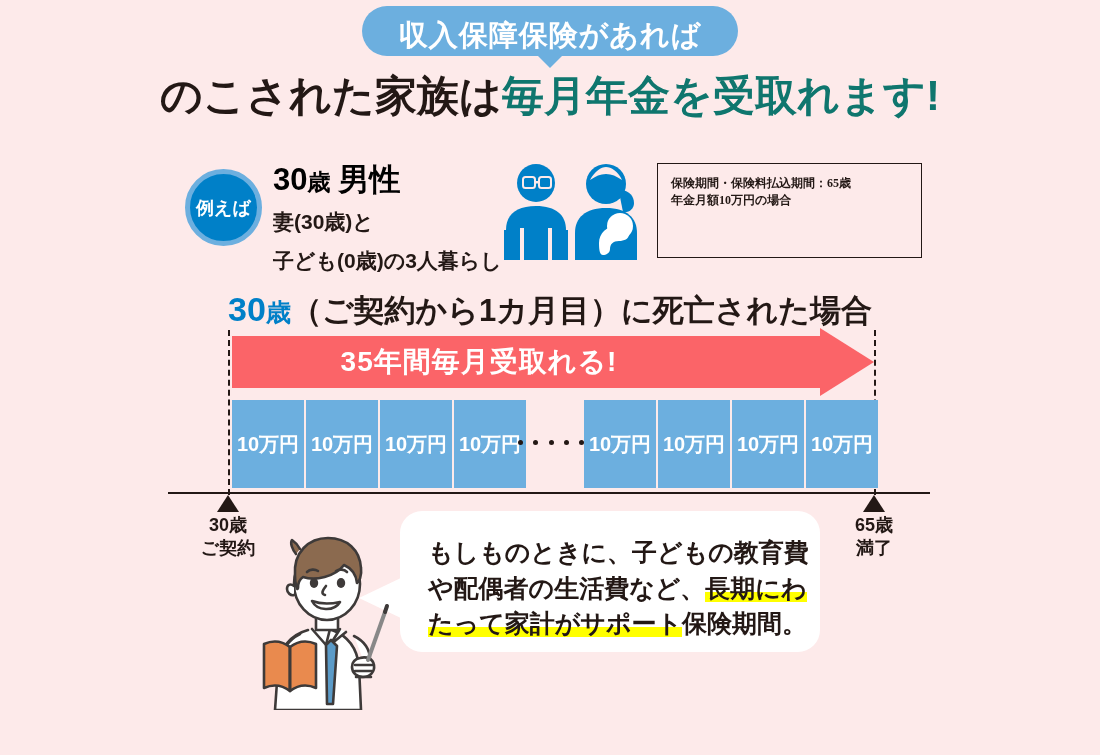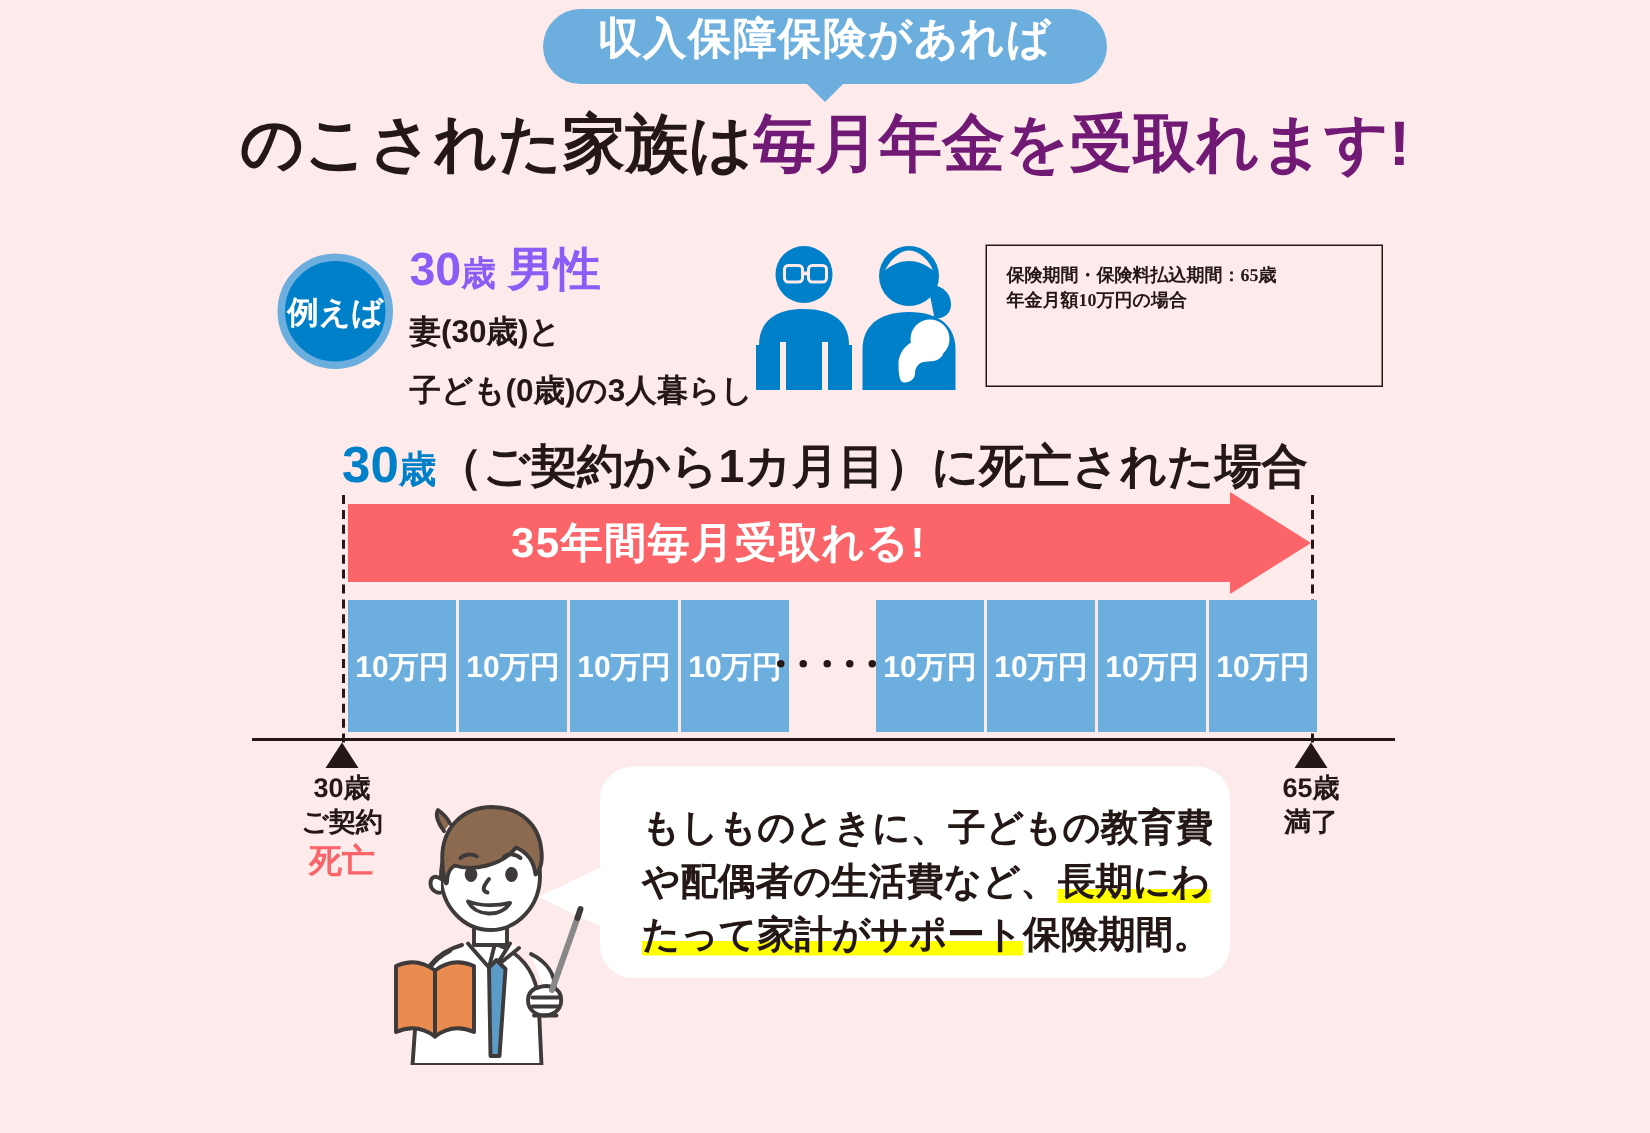--- a/index.html
+++ b/index.html
@@ -10,44 +10,44 @@
     position:relative;
     overflow:hidden;
     color:#231815;
   }
   .stage { position:absolute; left:0; top:0; width:1100px; height:755px; }
 
   
   .pill {
     position:absolute; left:362px; top:6px; width:376px; height:50px;
     background:#6cafdf; border-radius:25px;
-    display:flex; align-items:flex-start; justify-content:center;
+    display:flex; align-items:flex-end; justify-content:center;
     color:#ffffff; font-size:29px; font-weight:bold; letter-spacing:1px;
   }
   .pill-tail {
     position:absolute; left:536px; top:54px; width:0; height:0;
     border-left:14px solid transparent; border-right:14px solid transparent;
     border-top:14px solid #6cafdf;
   }
   .headline {
     position:absolute; left:0; top:68px; width:1100px;
     text-align:center; font-size:42px; font-weight:bold; letter-spacing:0px;
     white-space:nowrap;
   }
-  .headline .hl-red { color:#701a75; }
+  .headline .hl-red { color:#0f766e; }
 
   
   .ex-circle {
     position:absolute; left:185px; top:169px; width:77px; height:77px;
     border-radius:50%; background:#0080c8; border:5px solid #6cafdf;
     display:flex; align-items:center; justify-content:center;
-    color:#ffffff; font-size:21px; font-weight:bold;
+    color:#ffffff; font-size:18px; font-weight:bold;
   }
   .ex-text { position:absolute; left:273px; top:163px; width:250px; }
-  .ex-line1 { font-size:31px; font-weight:bold; color:#8b5cf6; line-height:1.1; white-space:nowrap; }
+  .ex-line1 { font-size:31px; font-weight:bold; color:#000000; line-height:1.1; white-space:nowrap; }
   .ex-line1 .sm { font-size:23px; }
   .ex-line1 .gap { display:inline-block; width:8px; }
   .ex-line2 { font-size:21px; font-weight:bold; line-height:1.28; white-space:nowrap; margin-top:12px; }
 
   .family-icons { position:absolute; left:498px; top:160px; width:150px; height:100px; }
 
   .infobox {
     position:absolute; left:657px; top:163px; width:265px; height:95px;
     border:1.5px solid #231815; background:#fdeaea;
     padding:11px 0 0 13px;
@@ -225,21 +225,20 @@
       </div>
   </div>
 
   <div class="baseline"></div>
   <div class="tick left"></div>
   <div class="tick right"></div>
 
   <div class="tl-label left">
     <span>30歳</span><br>
     <span>ご契約</span>
-    <span class="dead">死亡</span>
   </div>
   <div class="tl-label right">
     <span>65歳</span><br>
     <span>満了</span>
   </div>
 
   <div class="bubble-tail"></div>
   <div class="bubble">
     <p>もしものときに、子どもの教育費</p>
     <p><span>や配偶者の生活費など、</span><span class="mark">長期にわ</span></p>

